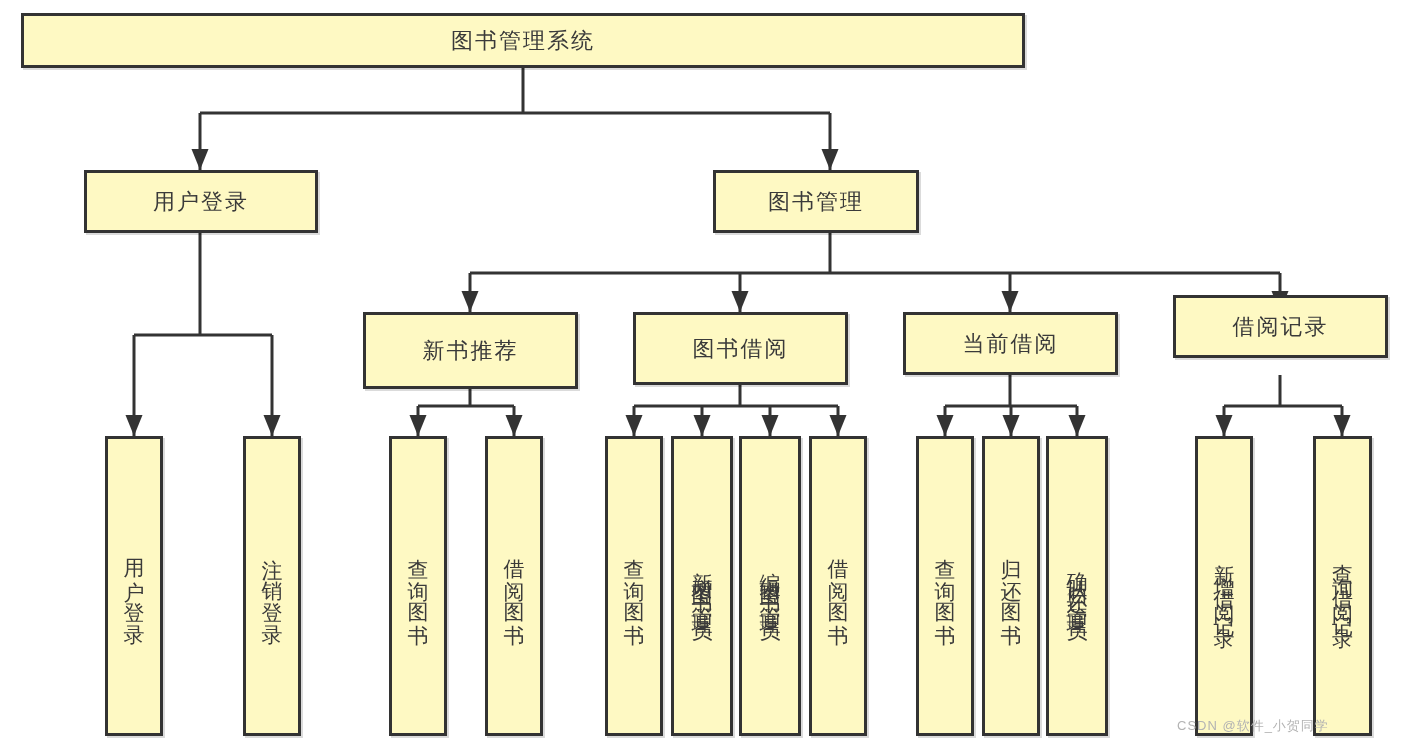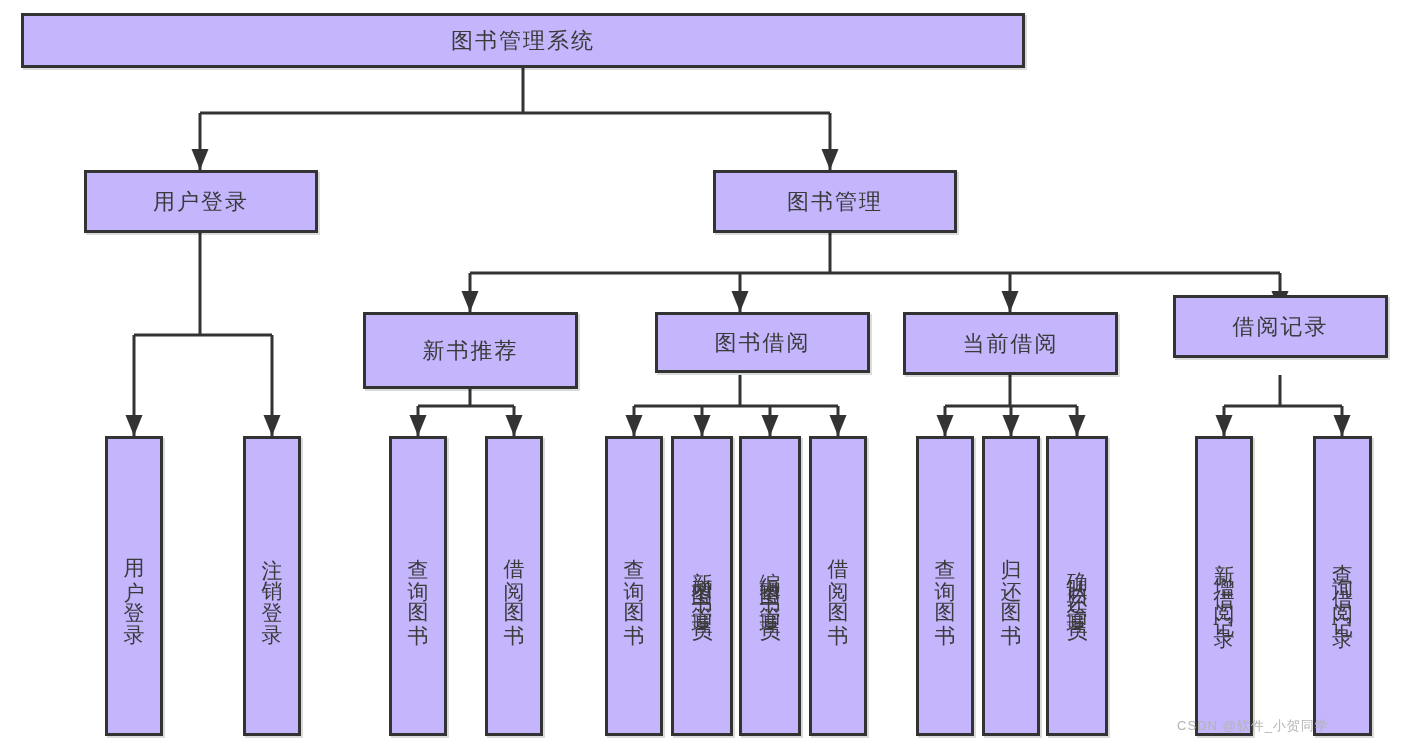--- a/index.html
+++ b/index.html
@@ -17,21 +17,21 @@
   }
   svg.wires {
     position: absolute;
     left: 0; top: 0;
     width: 1405px; height: 747px;
     z-index: 1;
   }
   .node {
     position: absolute;
     box-sizing: border-box;
-    background: #c4b5fd;
+    background: #fef9c3;
     border: 3px solid #333333;
     box-shadow: 2px 2px 0 rgba(0,0,0,0.14);
     display: flex;
     align-items: center;
     justify-content: center;
     z-index: 2;
     color: #3a3a3a;
   }
   .node span {
     font-size: 22px;
@@ -107,28 +107,28 @@
     </g>
   </svg>
 
   <div class="node" style="left:21px;top:13px;width:1004px;height:55px">
     <span>图书管理系统</span>
   </div>
 
   <div class="node" style="left:84px;top:170px;width:234px;height:63px">
     <span>用户登录</span>
   </div>
-  <div class="node" style="left:713px;top:170px;width:244px;height:63px">
+  <div class="node" style="left:713px;top:170px;width:206px;height:63px">
     <span>图书管理</span>
   </div>
 
   <div class="node" style="left:363px;top:312px;width:215px;height:77px">
     <span>新书推荐</span>
   </div>
-  <div class="node" style="left:655px;top:312px;width:215px;height:61px">
+  <div class="node" style="left:633px;top:312px;width:215px;height:73px">
     <span>图书借阅</span>
   </div>
   <div class="node" style="left:903px;top:312px;width:215px;height:63px">
     <span>当前借阅</span>
   </div>
   <div class="node" style="left:1173px;top:295px;width:215px;height:63px">
     <span>借阅记录</span>
   </div>
 
   <div class="node leaf" style="left:105px;top:436px;width:58px;height:300px">

